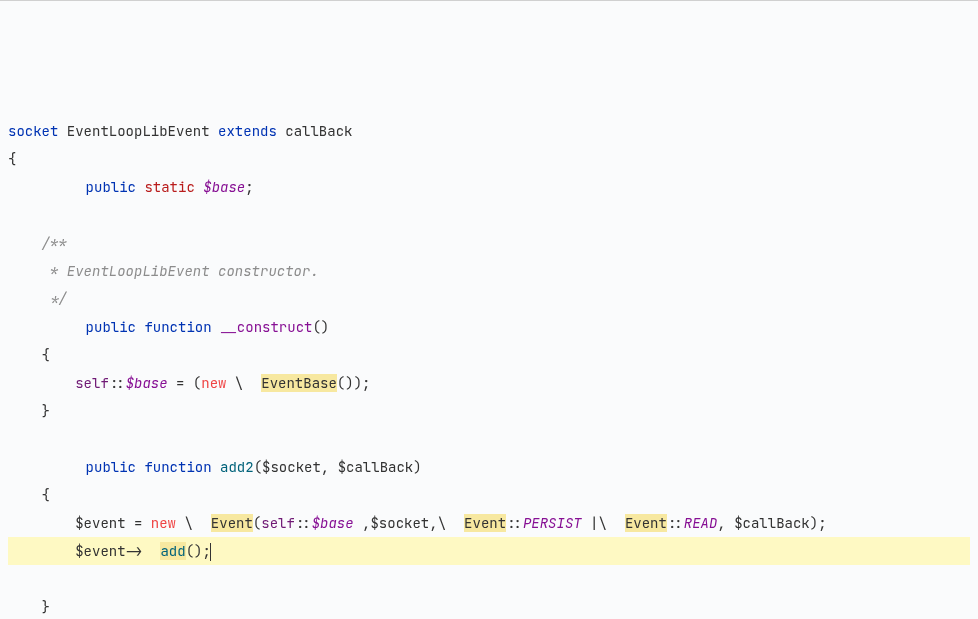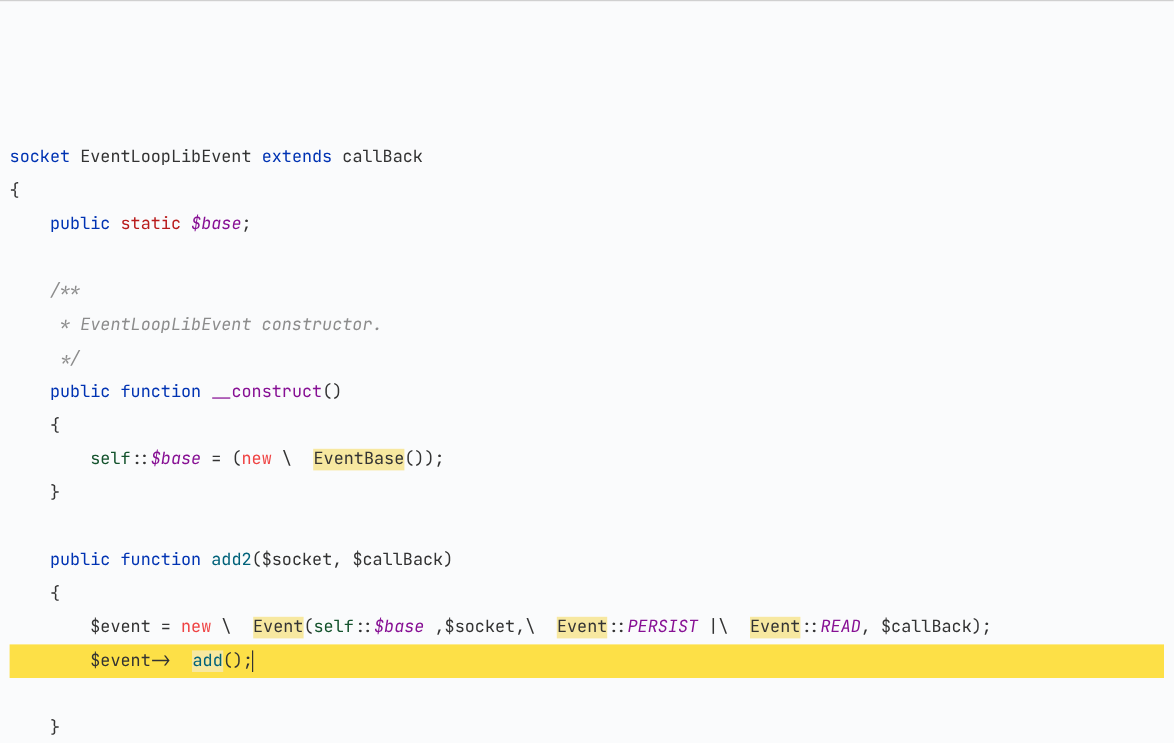--- a/index.html
+++ b/index.html
@@ -18,35 +18,35 @@
       border-top: 1px solid #d0d0d0;
     }
     .editor {
       padding: 4px 8px;
     }
     .line {
       min-height: 28px;
     }
     .kw-class { color: #0033b3; }
     .kw-extends { color: #0033b3; }
-    .kw-public { color: #0033b3; }
+    .kw-public { color: #0033b3; margin-left: 44px; }
     .kw-static { color: #b91c1c; }
     .kw-function { color: #0033b3; }
     .kw-new { color: #ef4444; }
-    .kw-self { color: #14532d; }
+    .kw-self { color: #701a75; }
     .class-name { color: #333; }
     .method-name { color: #00627a; }
     .magic-method { color: #871094; }
     .variable { color: #871094; font-style: italic; }
     .variable-plain { color: #333; }
     .comment { color: #8c8c8c; font-style: italic; }
     .punct { color: #333; }
     .const { color: #871094; font-style: italic; }
     .highlight { background: #f7e8a0; margin-left: 18px; }
-    .current-line { background: #fde047; display: block; width: 100%; }
+    .current-line { background: #fef9c3; display: block; width: 100%; }
     .cursor {
       display: inline-block;
       width: 1px;
       height: 18px;
       background: #333;
       vertical-align: middle;
       margin-left: -1px;
     }
   </style>
 </head>

